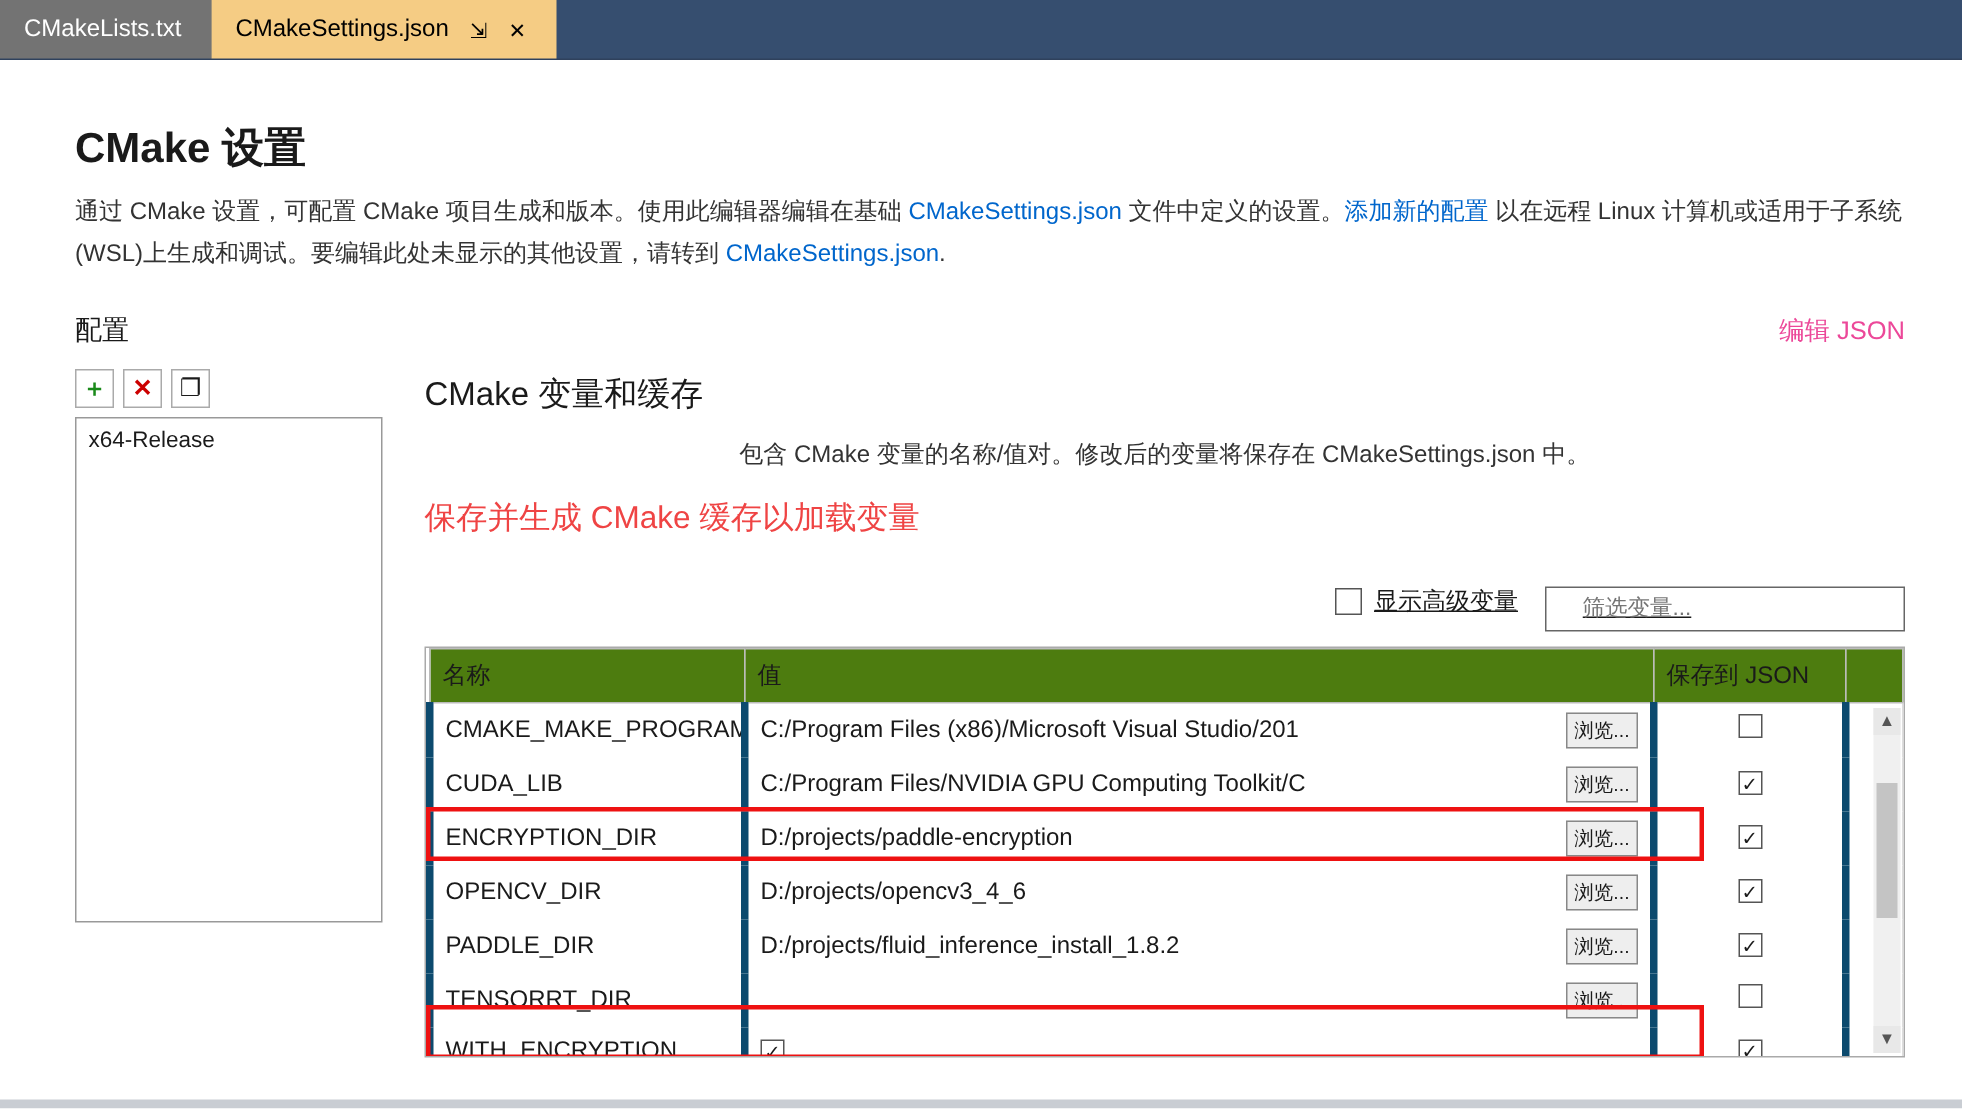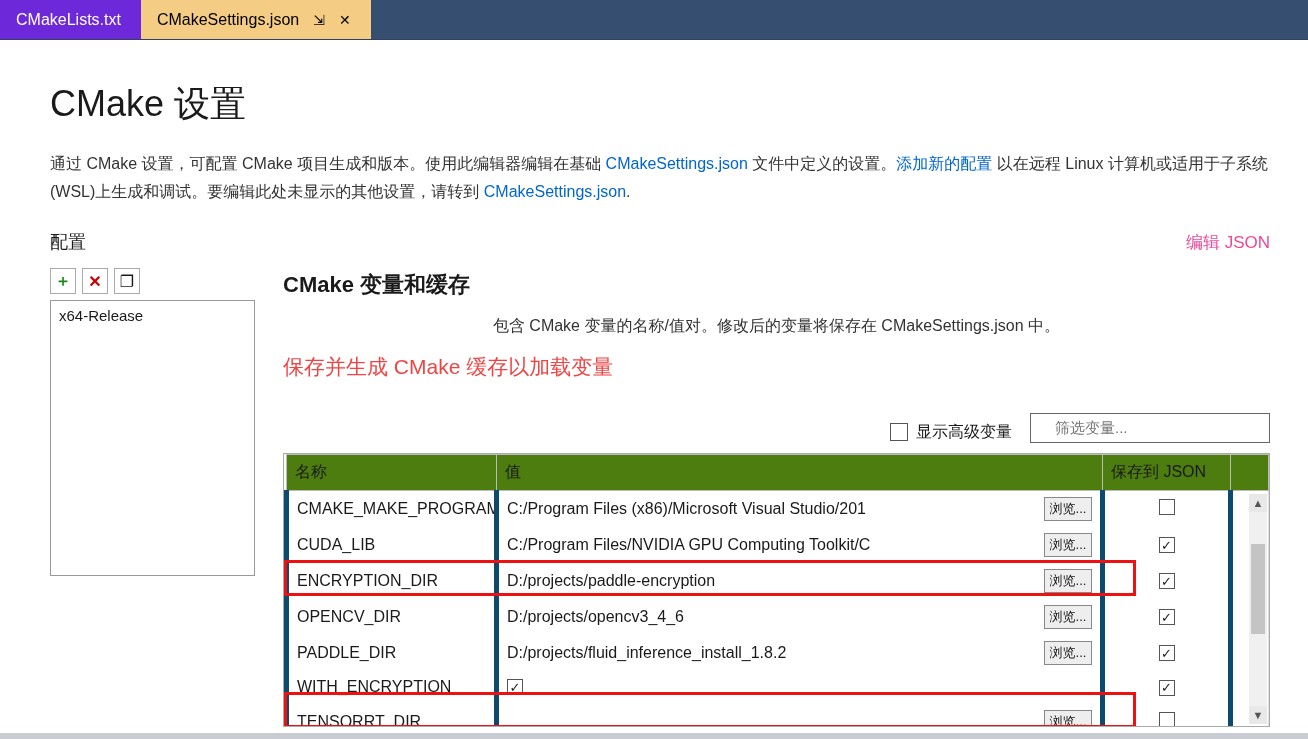--- a/index.html
+++ b/index.html
@@ -1,42 +1,42 @@
 <!DOCTYPE html>
 <html><head>
 <meta charset="utf-8">
 <style>
   * { box-sizing: border-box; margin: 0; padding: 0; }
   html, body { width: 1308px; height: 739px; overflow: hidden; }
   body { font-family: "Microsoft YaHei", "Segoe UI", Arial, sans-serif; font-size: 14px; color: #1a1a1a; background:#fff;}
   .tabbar { background:#364E6F; height:40px; display:flex; align-items:stretch; border-bottom:1px solid #2f415c;}
   .tab { display:flex; align-items:center; padding:0 20px 0 16px; font-size:16px; position:relative; cursor:pointer;}
-  .tab.inactive { background:#6d28d9; color:#fff;}
+  .tab.inactive { background:#737373; color:#fff;}
   .tab.active { background:#F5CC84; color:#000;}
   .tab .pin, .tab .close { margin-left:14px; font-size:14px; line-height:1;}
   .page { position:relative; height: calc(739px - 40px); background:#fff; padding: 40px 38px 0 50px; }
-  h1 { font-weight:400; font-size:36px; margin-bottom:21px;}
+  h1 { font-weight:700; font-size:28px; margin-bottom:10px;}
   .desc { font-size:16px; line-height:1.75; color:#333;}
   a.link { color:#0066cc; text-decoration:none; cursor:pointer;}
   .cfg-row { display:flex; justify-content:space-between; align-items:flex-end; margin-top:24px;}
   .cfg-label { font-size:18px;}
   .edit-json { color:#ec4899; font-size:17px; cursor:pointer;}
   .cols { display:flex; gap:28px; margin-top:14px;}
   .left { width:205px;}
   .toolbar { display:flex; gap:6px; margin-bottom:6px;}
   .tbtn { width:26px; height:26px; border:1px solid #aaa; background:#fff; display:flex; align-items:center; justify-content:center; font-size:16px; cursor:pointer;}
   .plus { color:#1a8a1a; font-weight:bold;}
   .x { color:#c00; font-weight:bold;}
-  .cfg-list { border:1px solid #999; height:276px; background:#fff;}
+  .cfg-list { border:1px solid #999; height:337px; background:#fff;}
   .cfg-item { padding:6px 8px; font-size:15px; cursor:pointer;}
   .right { flex:1; padding-top:2px;}
-  .sec-title { font-size:22px; font-weight:700; margin-bottom:12px;}
+  .sec-title { font-size:22px; font-weight:400; margin-bottom:12px;}
   .sec-desc { font-size:16px; line-height:1.8; color:#333;text-align:center;}
   .sec-link { color:#ef4444; display:inline-block; margin-top:12px; cursor:pointer; font-size:21px;}
-  .filter-row { display:flex; justify-content:flex-end; align-items:flex-end; gap:18px; margin-top:32px; margin-bottom:10px;}
+  .filter-row { display:flex; justify-content:flex-end; align-items:flex-start; gap:18px; margin-top:32px; margin-bottom:10px;text-decoration:underline;}
   .chk { width:18px; height:18px; border:1px solid #555; display:inline-block; vertical-align:middle; margin-right:8px;}
   .filter-lbl { font-size:16px;}
   .filter-input { width:240px; height:30px; border:1px solid #666; padding:0 24px; font-size:15px;}
   .grid-wrap { border:1px solid #aaa; position:relative;}
   table.grid { width:100%; border-collapse:collapse; table-layout:fixed;}
   table.grid th { text-align:left; font-weight:400; font-size:16px; padding:7px 8px; border:1px solid #bbb; background:#4d7c0f;}
   table.grid td { font-size:16px; padding:6px 8px; border-left:5px solid #0c4a6e; border-right:1px solid #ddd; white-space:nowrap; overflow:hidden; text-overflow:clip; vertical-align:middle; height:33px;}
   .col-name { width:210px;}
   .col-val  {}
   .col-save { width:128px; text-align:center;}
@@ -176,38 +176,38 @@
                 <td>
                   <div class="val-cell">
                     <span class="val-text">D:/projects/fluid_inference_install_1.8.2</span>
                     <span class="browse">浏览...</span>
                   </div>
                 </td>
                 <td class="center"><span class="ck on"></span></td>
                 <td></td>
               </tr>
               <tr>
+                <td>TENSORRT_DIR</td>
+                <td>
+                  <div class="val-cell">
+                    <span class="val-text"></span>
+                    <span class="browse">浏览...</span>
+                  </div>
+                </td>
+                <td class="center"><span class="ck"></span></td>
+                <td></td>
+              </tr>
+              <tr>
                 <td>WITH_ENCRYPTION</td>
                 <td>
                   <div class="val-cell">
                     <span class="ck on"></span>
                   </div>
                 </td>
                 <td class="center"><span class="ck on"></span></td>
-                <td></td>
-              </tr>
-              <tr>
-                <td>TENSORRT_DIR</td>
-                <td>
-                  <div class="val-cell">
-                    <span class="val-text"></span>
-                    <span class="browse">浏览...</span>
-                  </div>
-                </td>
-                <td class="center"><span class="ck"></span></td>
                 <td></td>
               </tr>
             </tbody>
         </table>
         <div class="scroll">
           <div class="up">▲</div>
           <div class="thumb"></div>
           <div class="down">▼</div>
         </div>
         <div class="hl" style="left:0px; top:106px; width:852px; height:36px;"></div>

